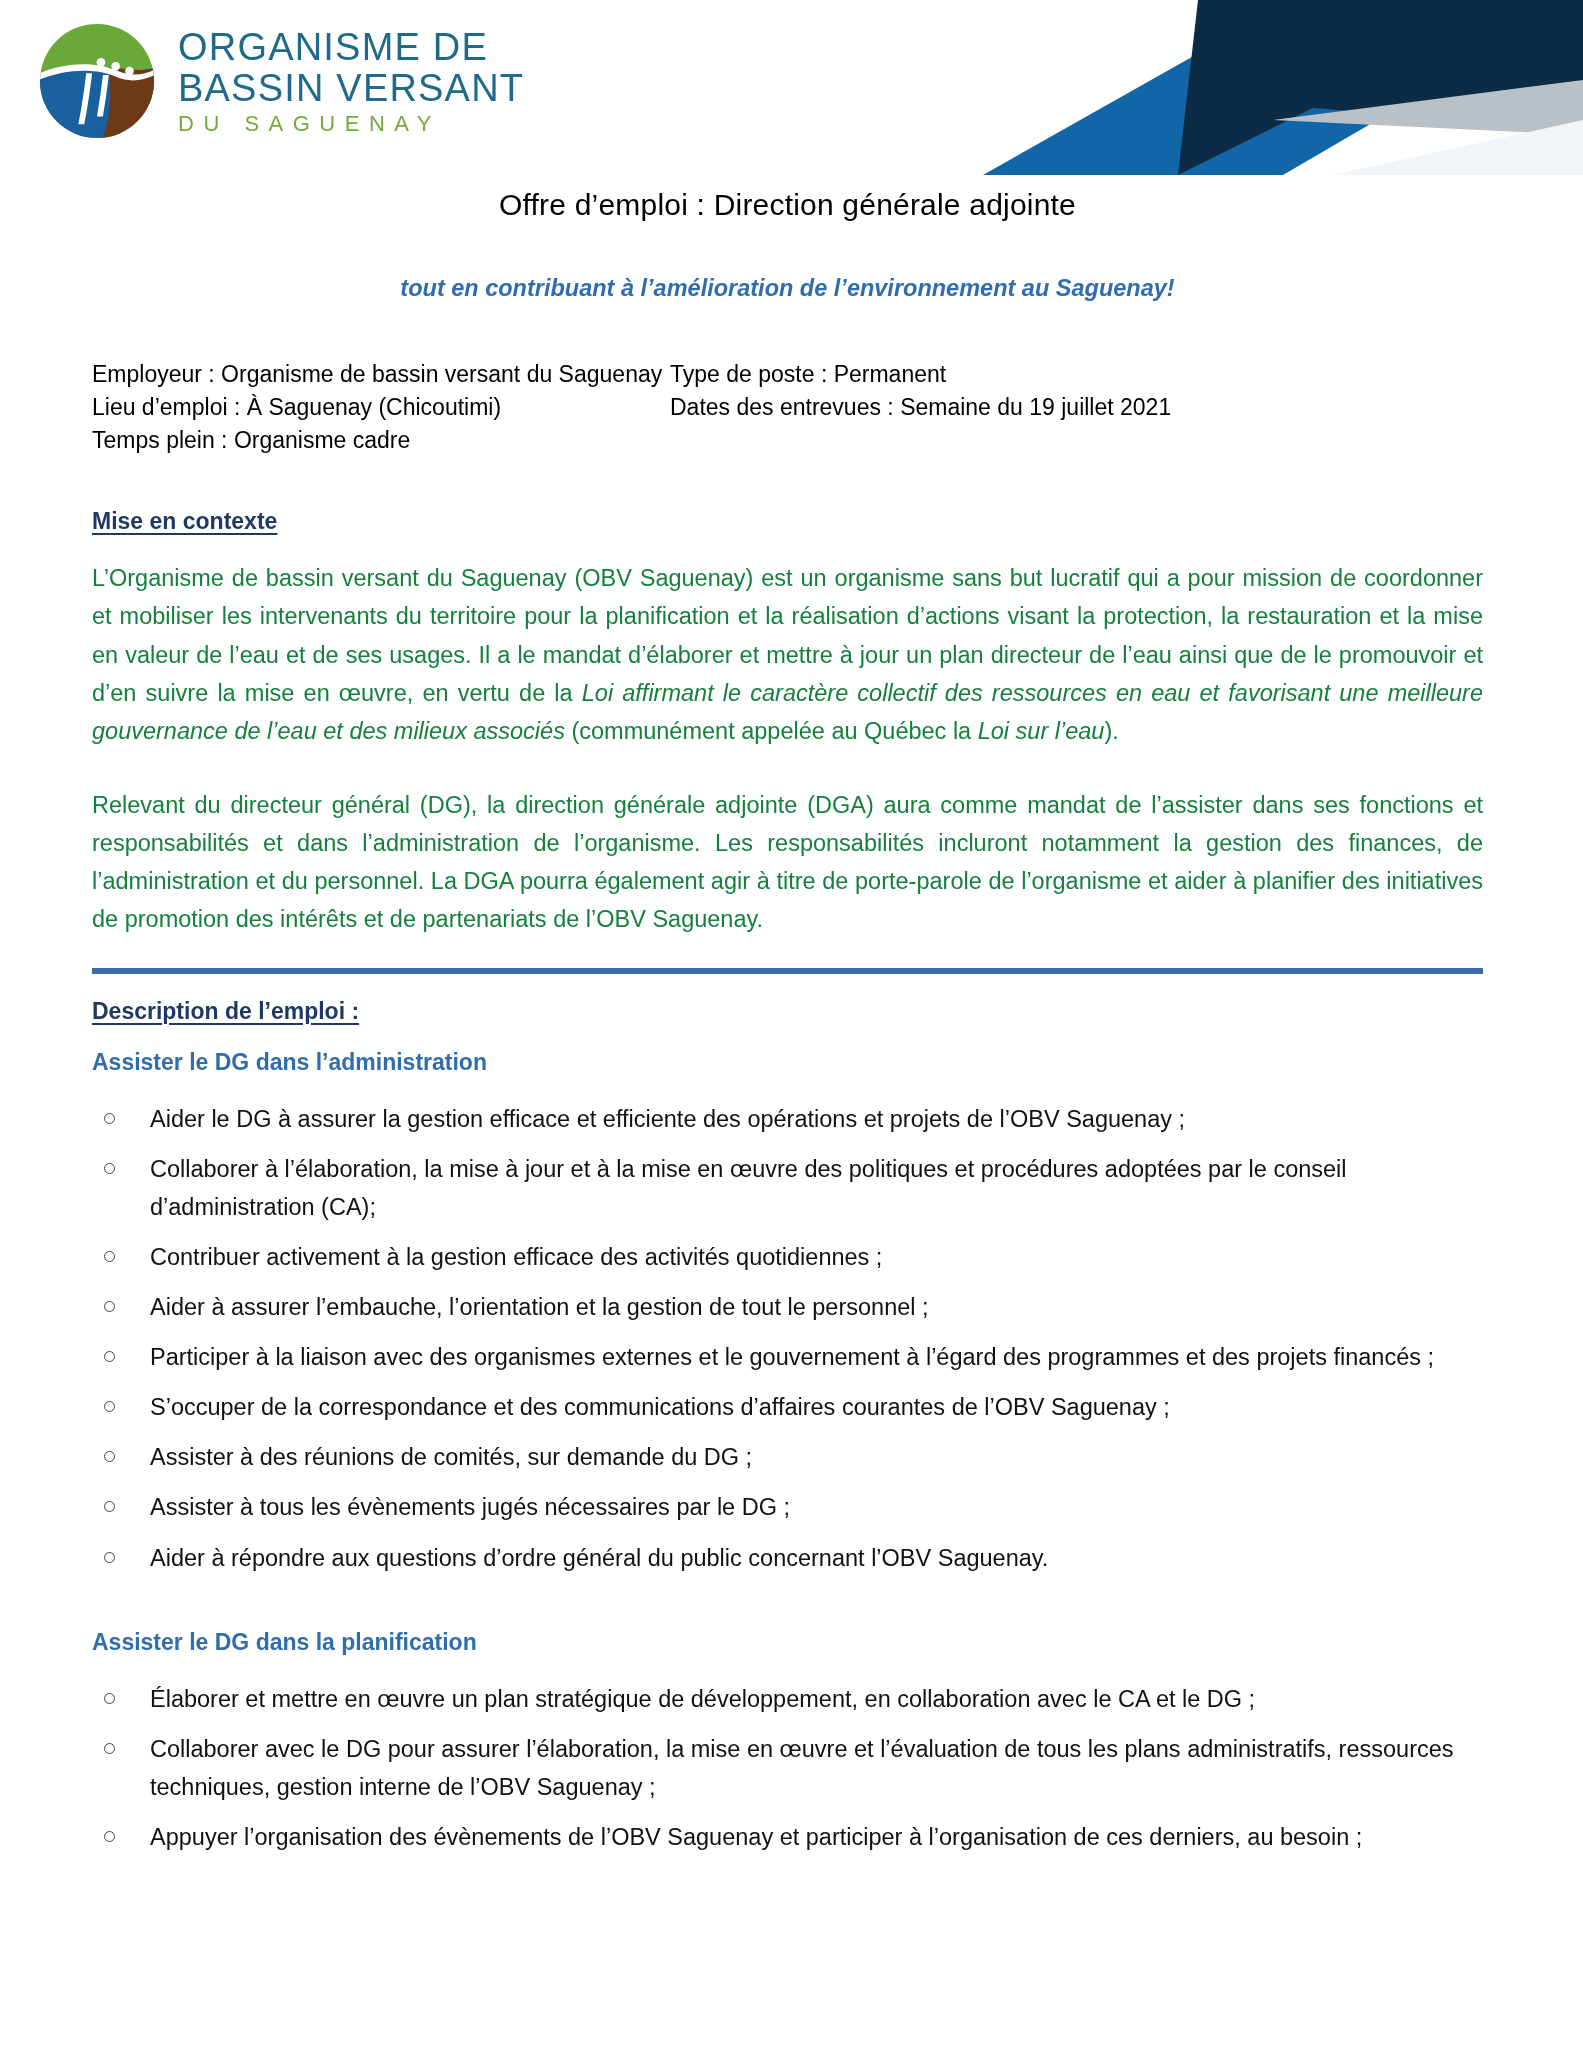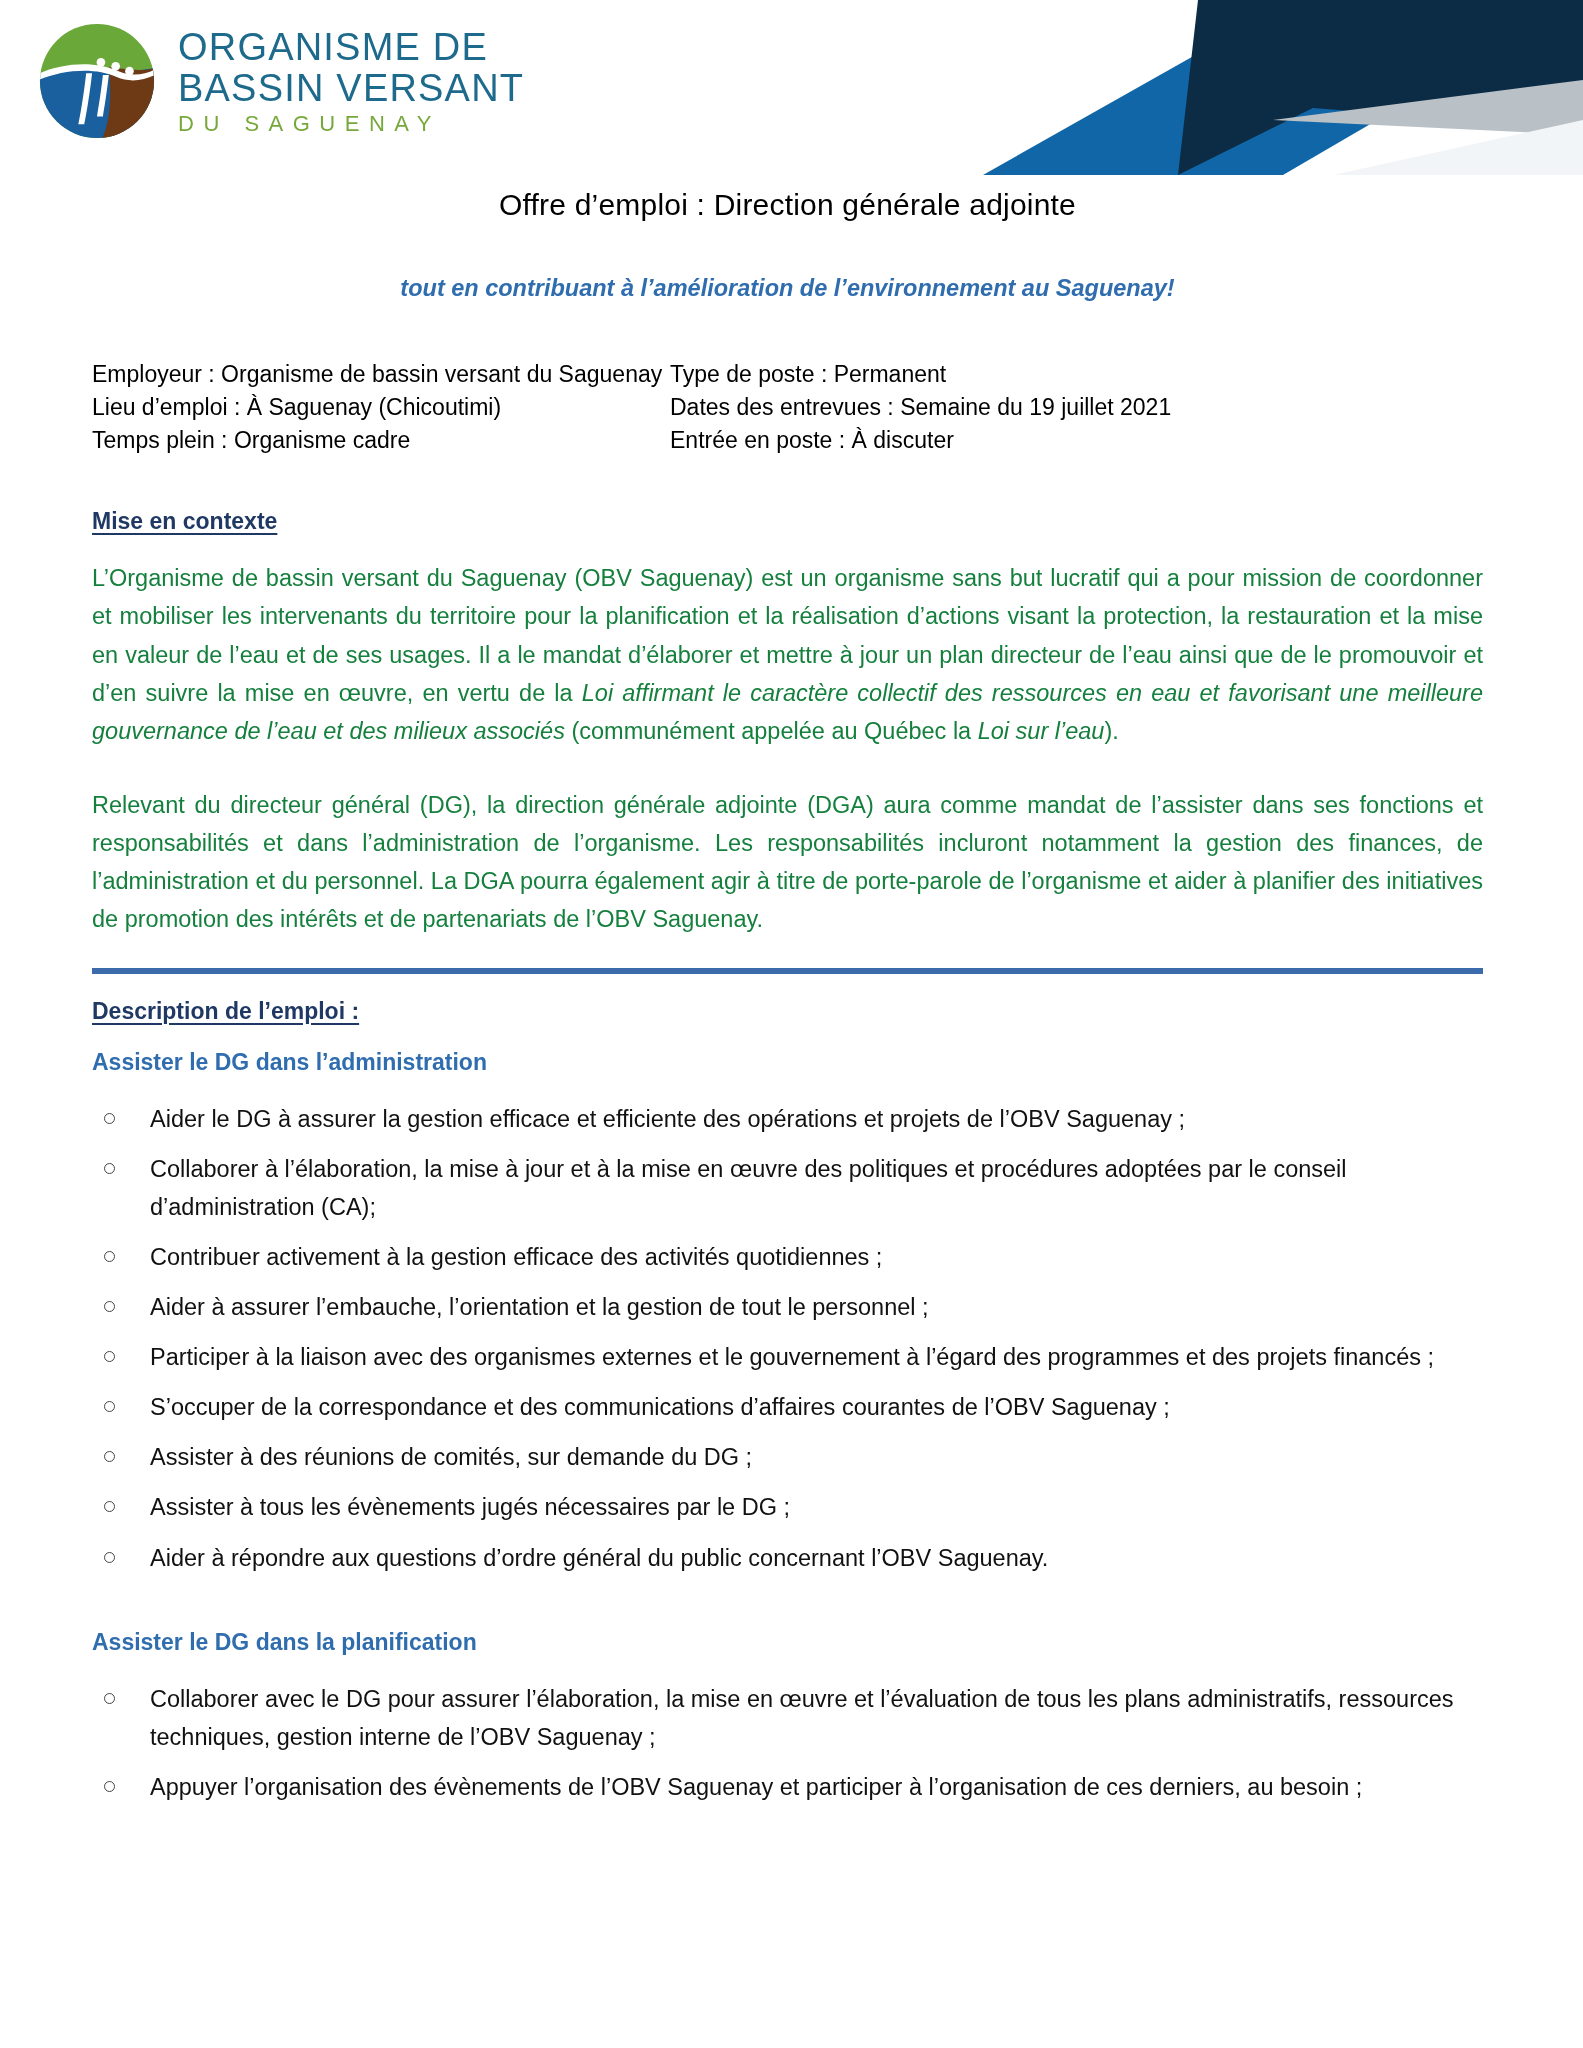--- a/index.html
+++ b/index.html
@@ -233,23 +233,20 @@
           <span class="info-label">Temps plein</span><span class="info-value"> : </span><span class="info-value">Organisme cadre</span>
         </div>
       </div>
       <div id="info-col-right">
         <div class="info-row">
           <span class="info-label">Type de poste</span><span class="info-value"> : </span><span class="info-value">Permanent</span>
         </div>
         <div class="info-row">
           <span class="info-label">Dates des entrevues</span><span class="info-value"> : </span><span class="info-value">Semaine du 19 juillet 2021</span>
         </div>
-        <div class="info-row">
-          <span class="info-label">Entrée en poste</span><span class="info-value"> : </span><span class="info-value">À discuter</span>
-        </div>
       </div>
     </div>
 
     <div class="gap-lg"></div>
 
     <h2 class="sec-heading">Mise en contexte</h2>
 
     <div class="gap-sm"></div>
 
     <p class="body-p"><span>L’Organisme de bassin versant du Saguenay (OBV Saguenay) est un organisme sans but lucratif qui a pour mission de coordonner et mobiliser les intervenants du territoire pour la planification et la réalisation d’actions visant la protection, la restauration et la mise en valeur de l’eau et de ses usages. Il a le mandat d’élaborer et mettre à jour un plan directeur de l’eau ainsi que de le promouvoir et d’en suivre la mise en œuvre, en vertu de la </span><em>Loi affirmant le caractère collectif des ressources en eau et favorisant une meilleure gouvernance de l’eau et des milieux associés</em><span> (communément appelée au Québec la </span><em>Loi sur l’eau</em><span>).</span></p>
@@ -282,18 +279,19 @@
       <li>Aider à répondre aux questions d’ordre général du public concernant l’OBV Saguenay.</li>
     </ul>
 
     <div class="gap-lg"></div>
 
     <h3 class="sub-heading">Assister le DG dans la planification</h3>
 
     <div class="gap-sm"></div>
 
     <ul class="circle-list">
+      <li>Élaborer et mettre en œuvre un plan stratégique de développement, en collaboration avec le CA et le DG ;</li>
       <li>Collaborer avec le DG pour assurer l’élaboration, la mise en œuvre et l’évaluation de tous les plans administratifs, ressources techniques, gestion interne de l’OBV Saguenay ;</li>
       <li>Appuyer l’organisation des évènements de l’OBV Saguenay et participer à l’organisation de ces derniers, au besoin ;</li>
     </ul>
 
   </div>
 </div>
 
 </body></html>

